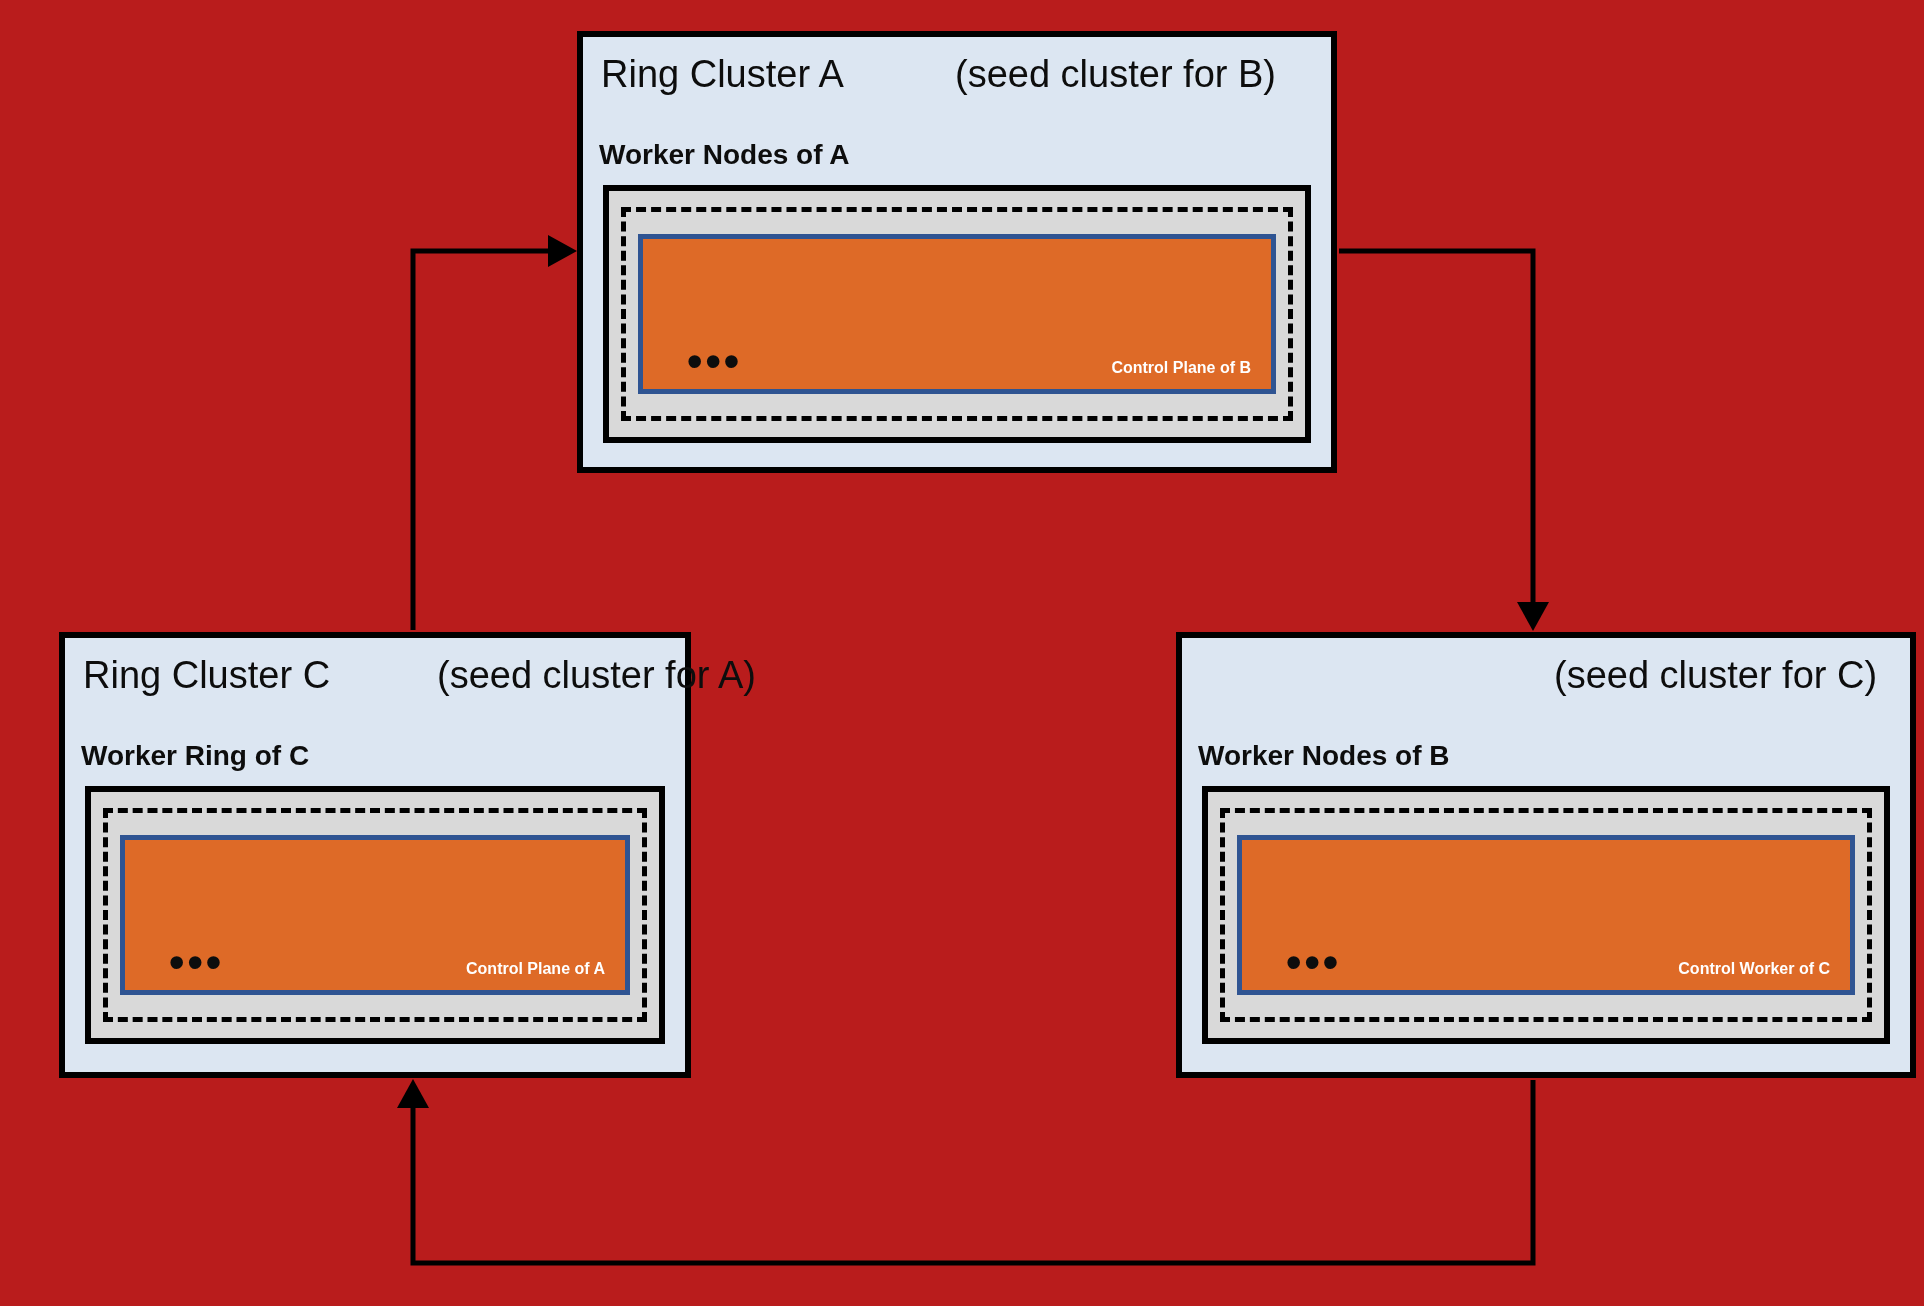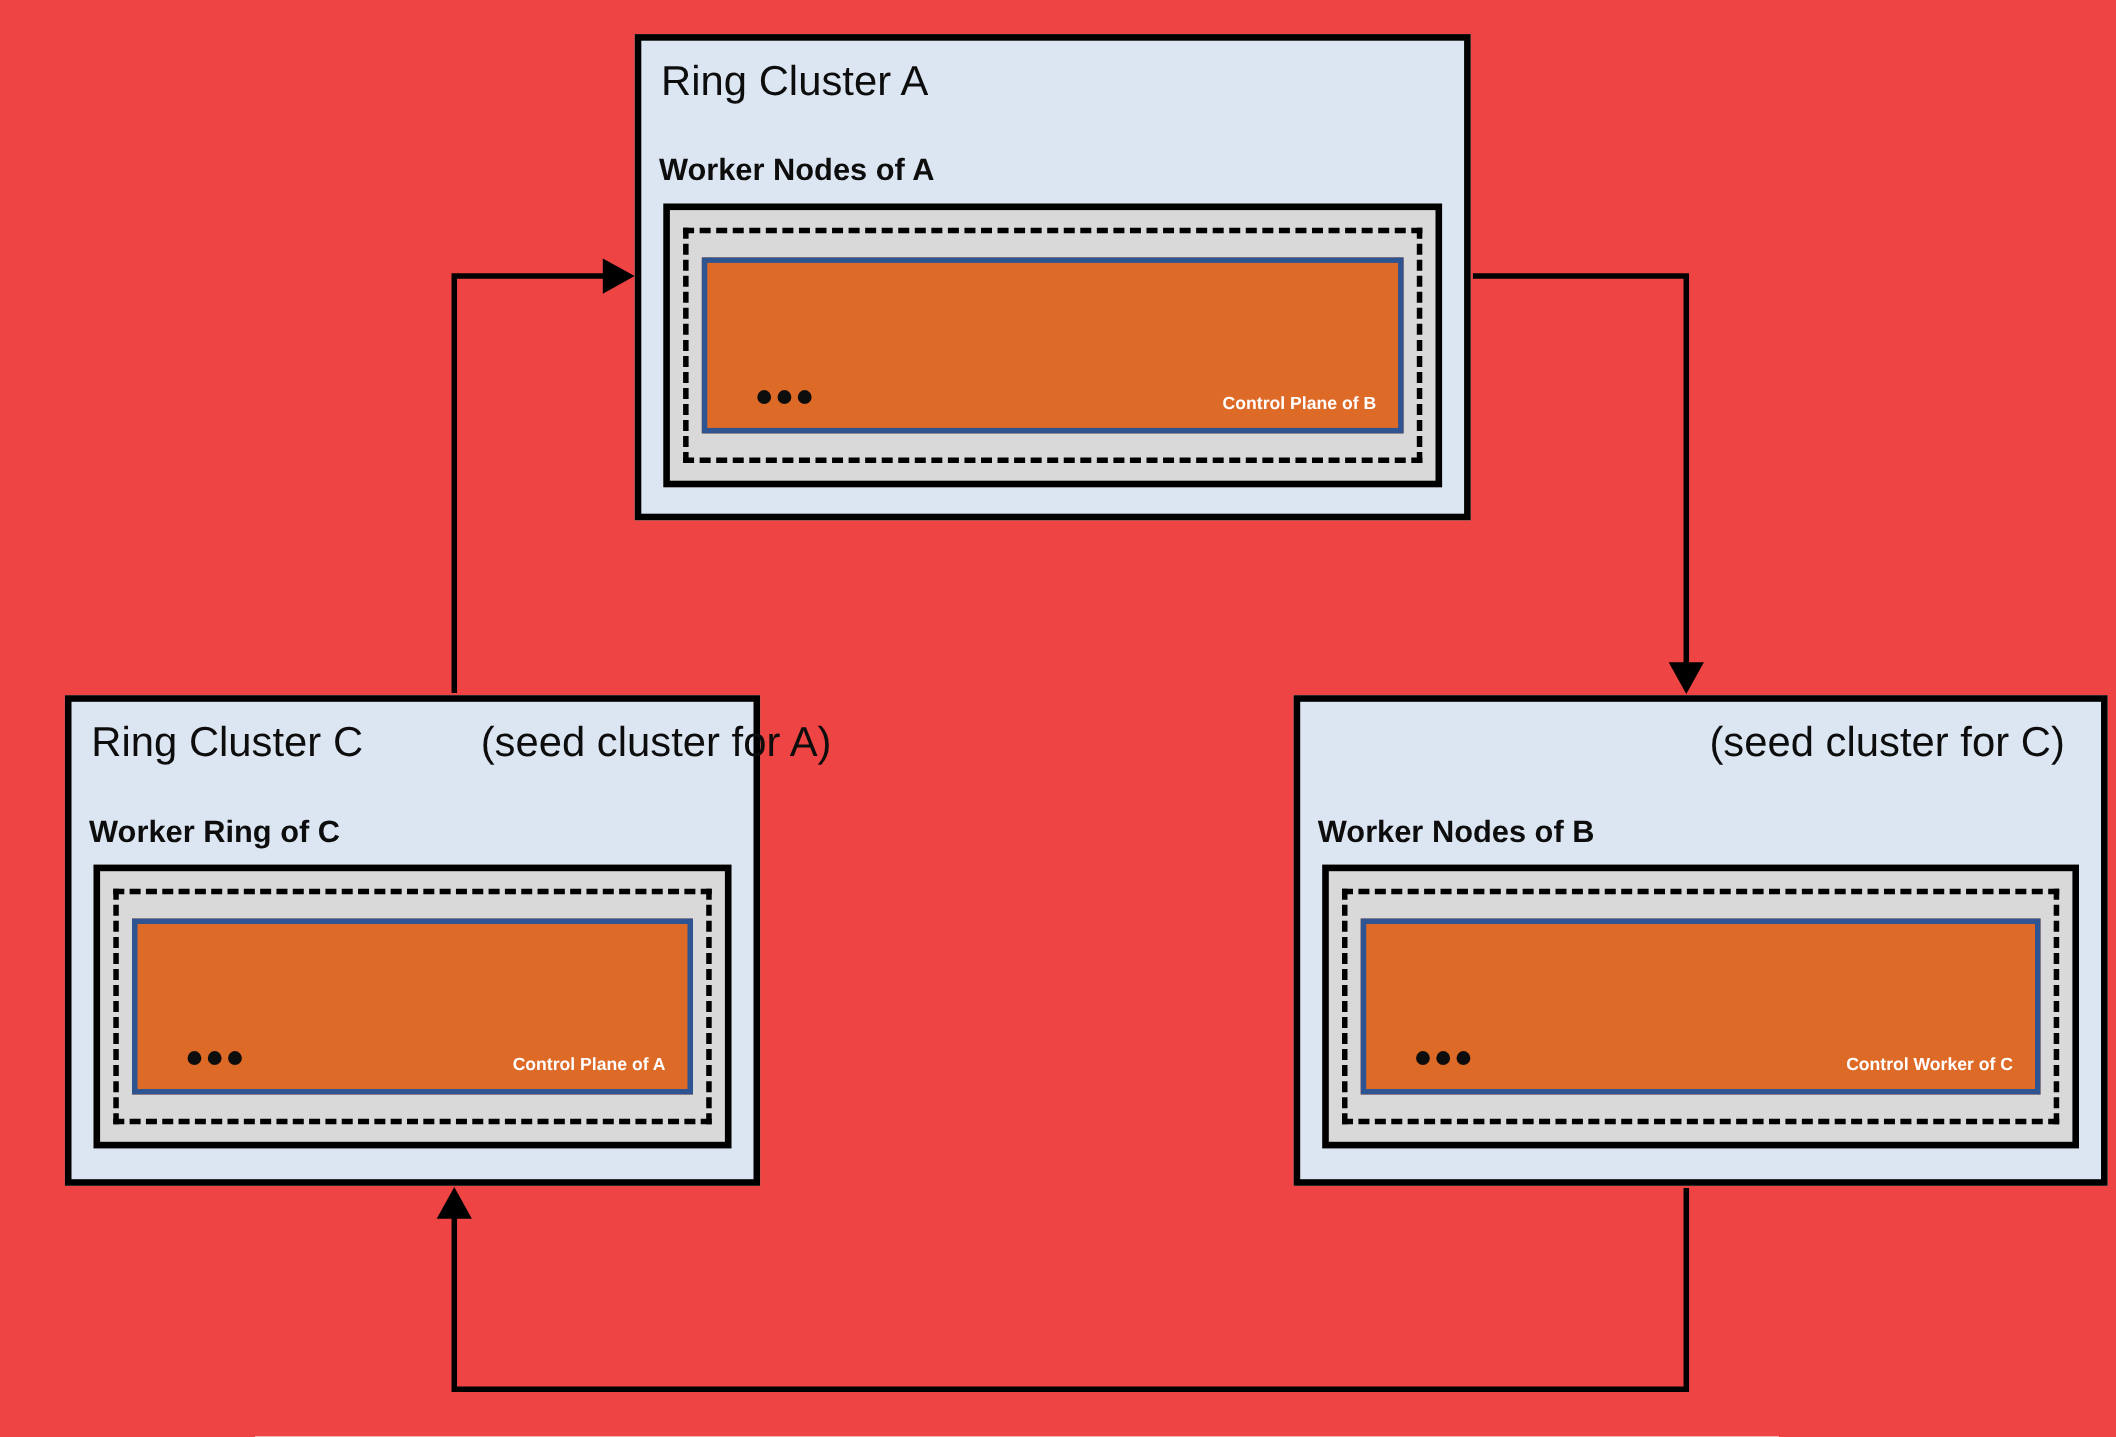--- a/index.html
+++ b/index.html
@@ -1,20 +1,20 @@
 <!DOCTYPE html>
 <html style="--cluster-bg: #dce6f2; --node-bg: #d9d9d9; --cp-bg: #de6a27; --cp-border: #2f5492; --cp-text: #ffffff; --line: #000000;"><head>
 <meta charset="utf-8">
 <style>
   html, body { margin: 0; padding: 0; background: #ffffff; }
   .canvas {
     position: relative;
     width: 1924px;
     height: 1306px;
-    background: #ef4444;
+    background: #b91c1c;
     font-family: "Liberation Sans", sans-serif;
     overflow: hidden;
   }
   .cluster {
     position: absolute;
     background: var(--cluster-bg);
     border: 6px solid var(--line);
     box-sizing: border-box;
   }
   .cluster-a { left: 577px; top: 31px;  width: 760px; height: 442px; }
@@ -71,20 +71,21 @@
   .arrow-line { stroke: var(--line); stroke-width: 5; fill: none; }
   .arrow-head { fill: var(--line); stroke: none; }
 </style>
 </head>
 <body>
 
 <div class="canvas">
 
   <div class="cluster cluster-a">
     <div class="cluster-title">Ring Cluster A</div>
+    <div class="seed-note">(seed cluster for B)</div>
     <div class="worker-label">Worker Nodes of A</div>
     <div class="worker-box">
       <div class="dashed-box">
         <div class="cp-box">
           <span class="dots">•••</span>
           <span class="cp-label">Control Plane of B</span>
         </div>
       </div>
     </div>
   </div>

